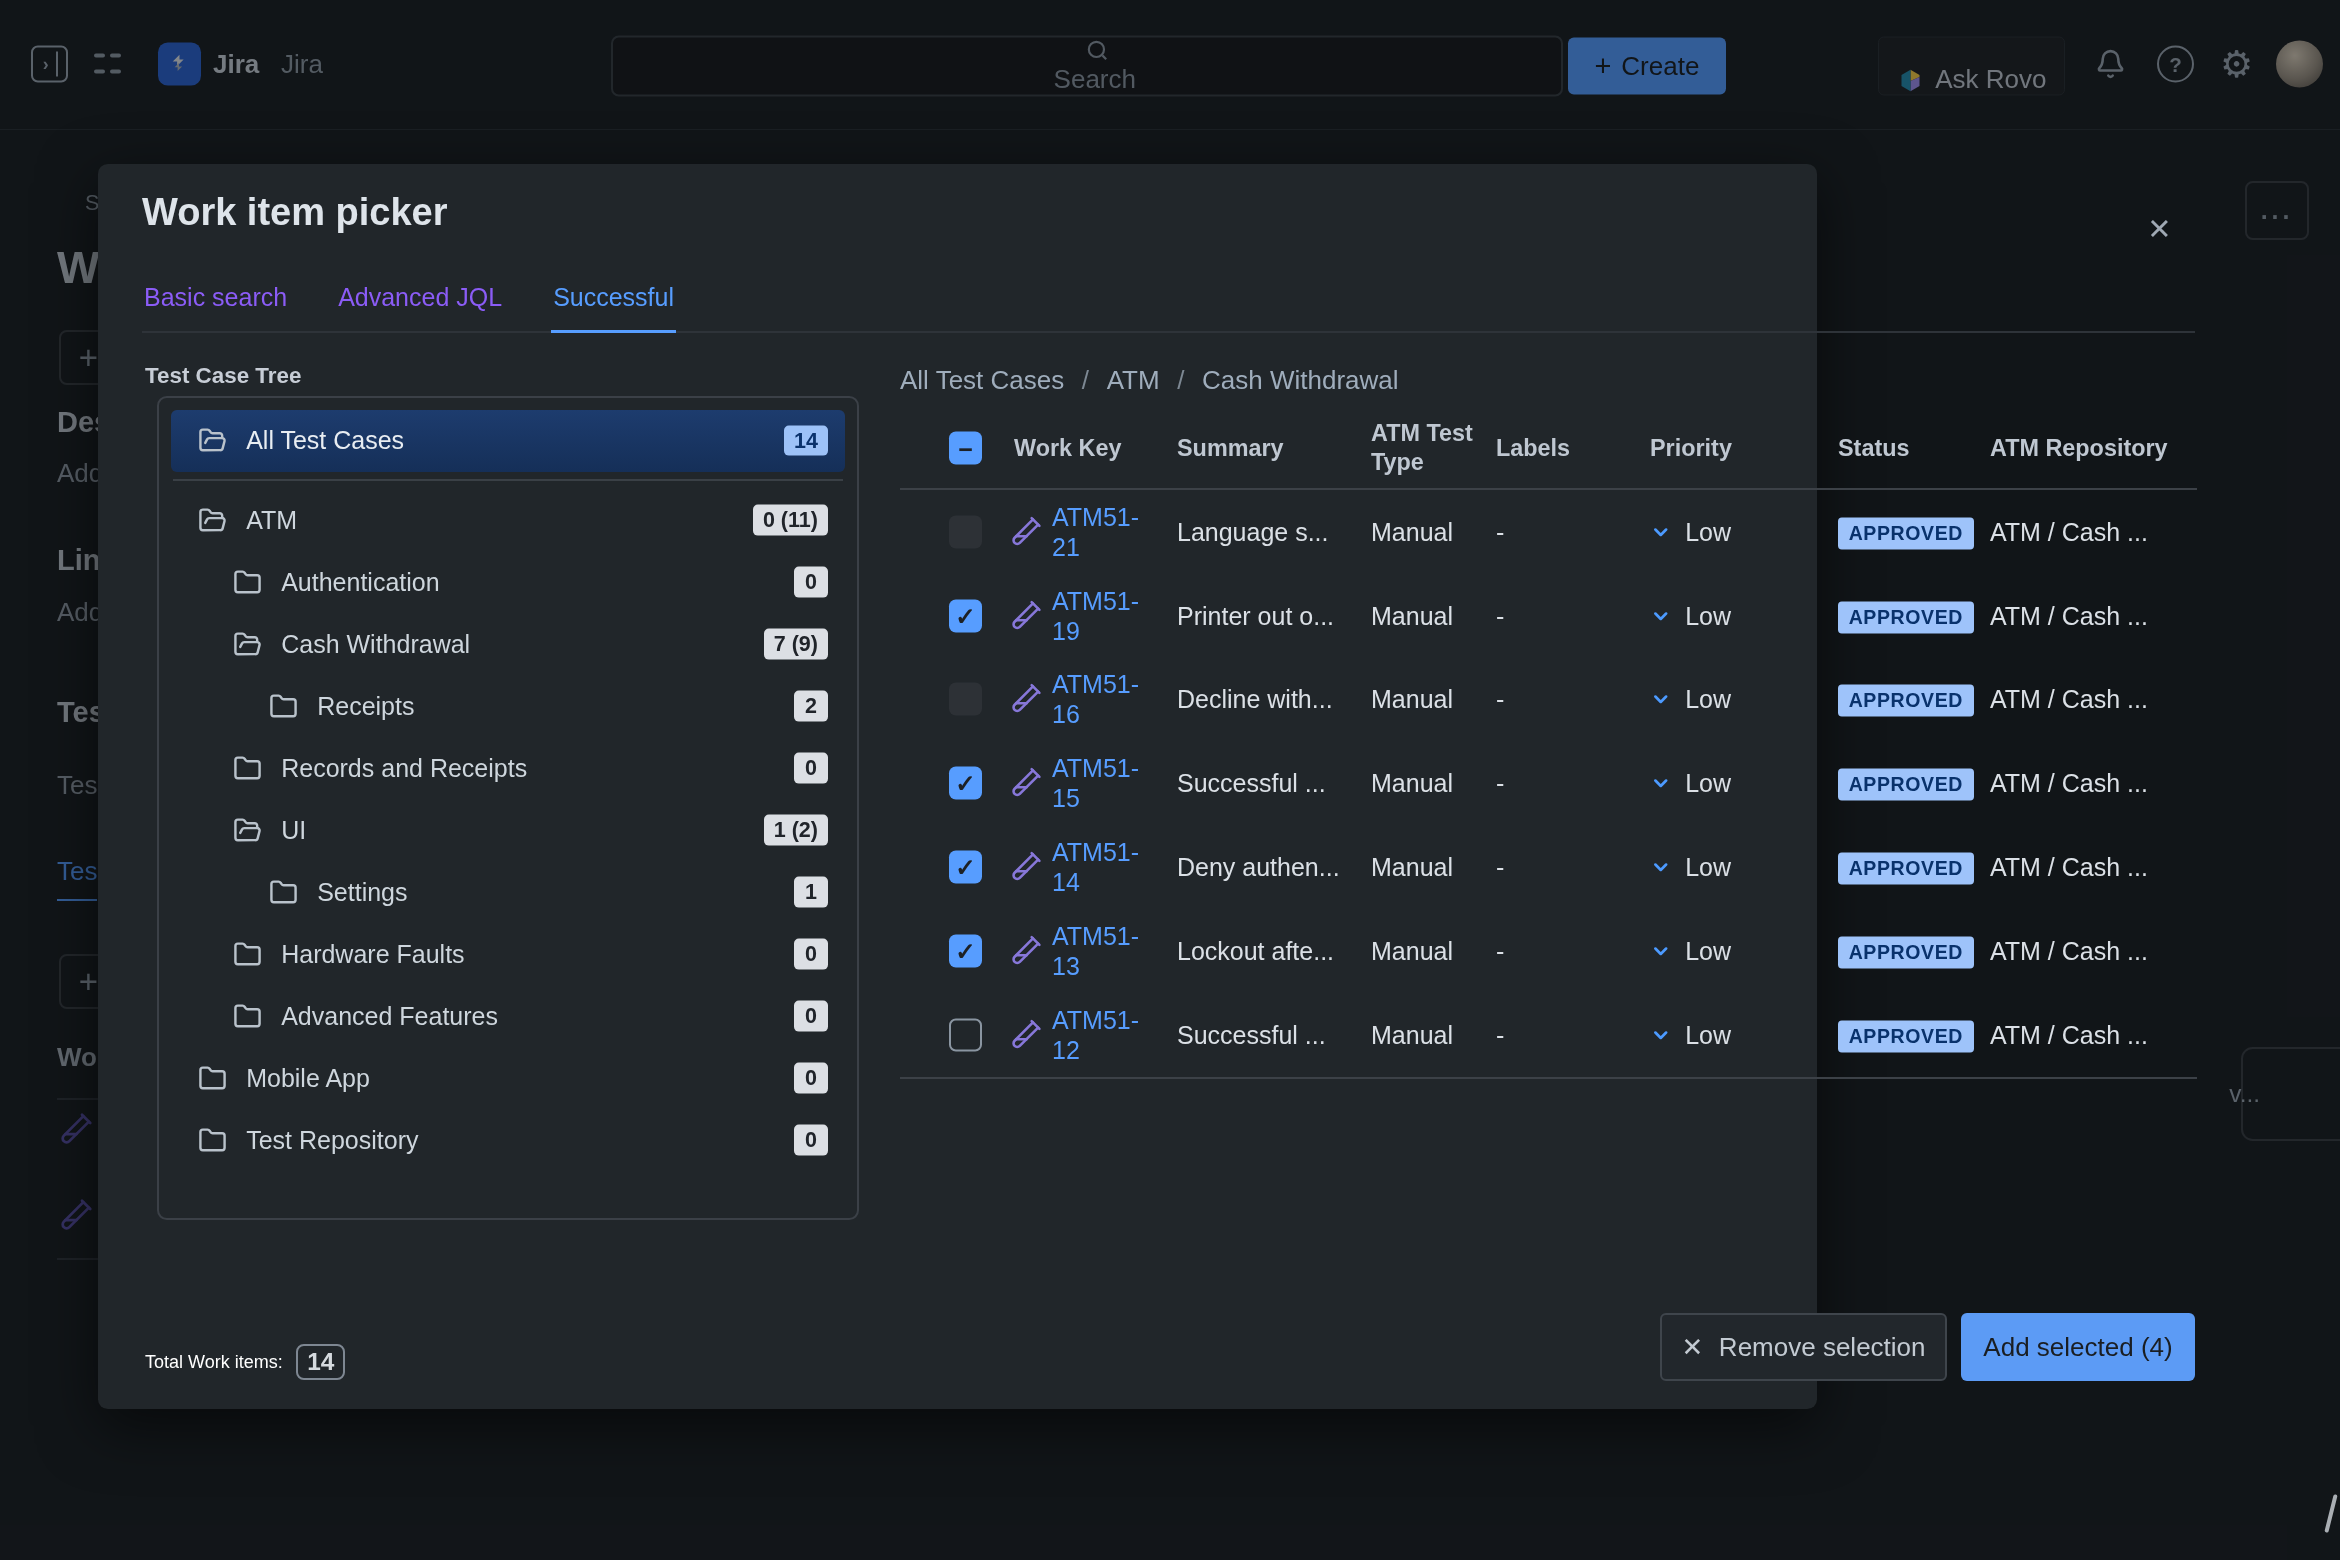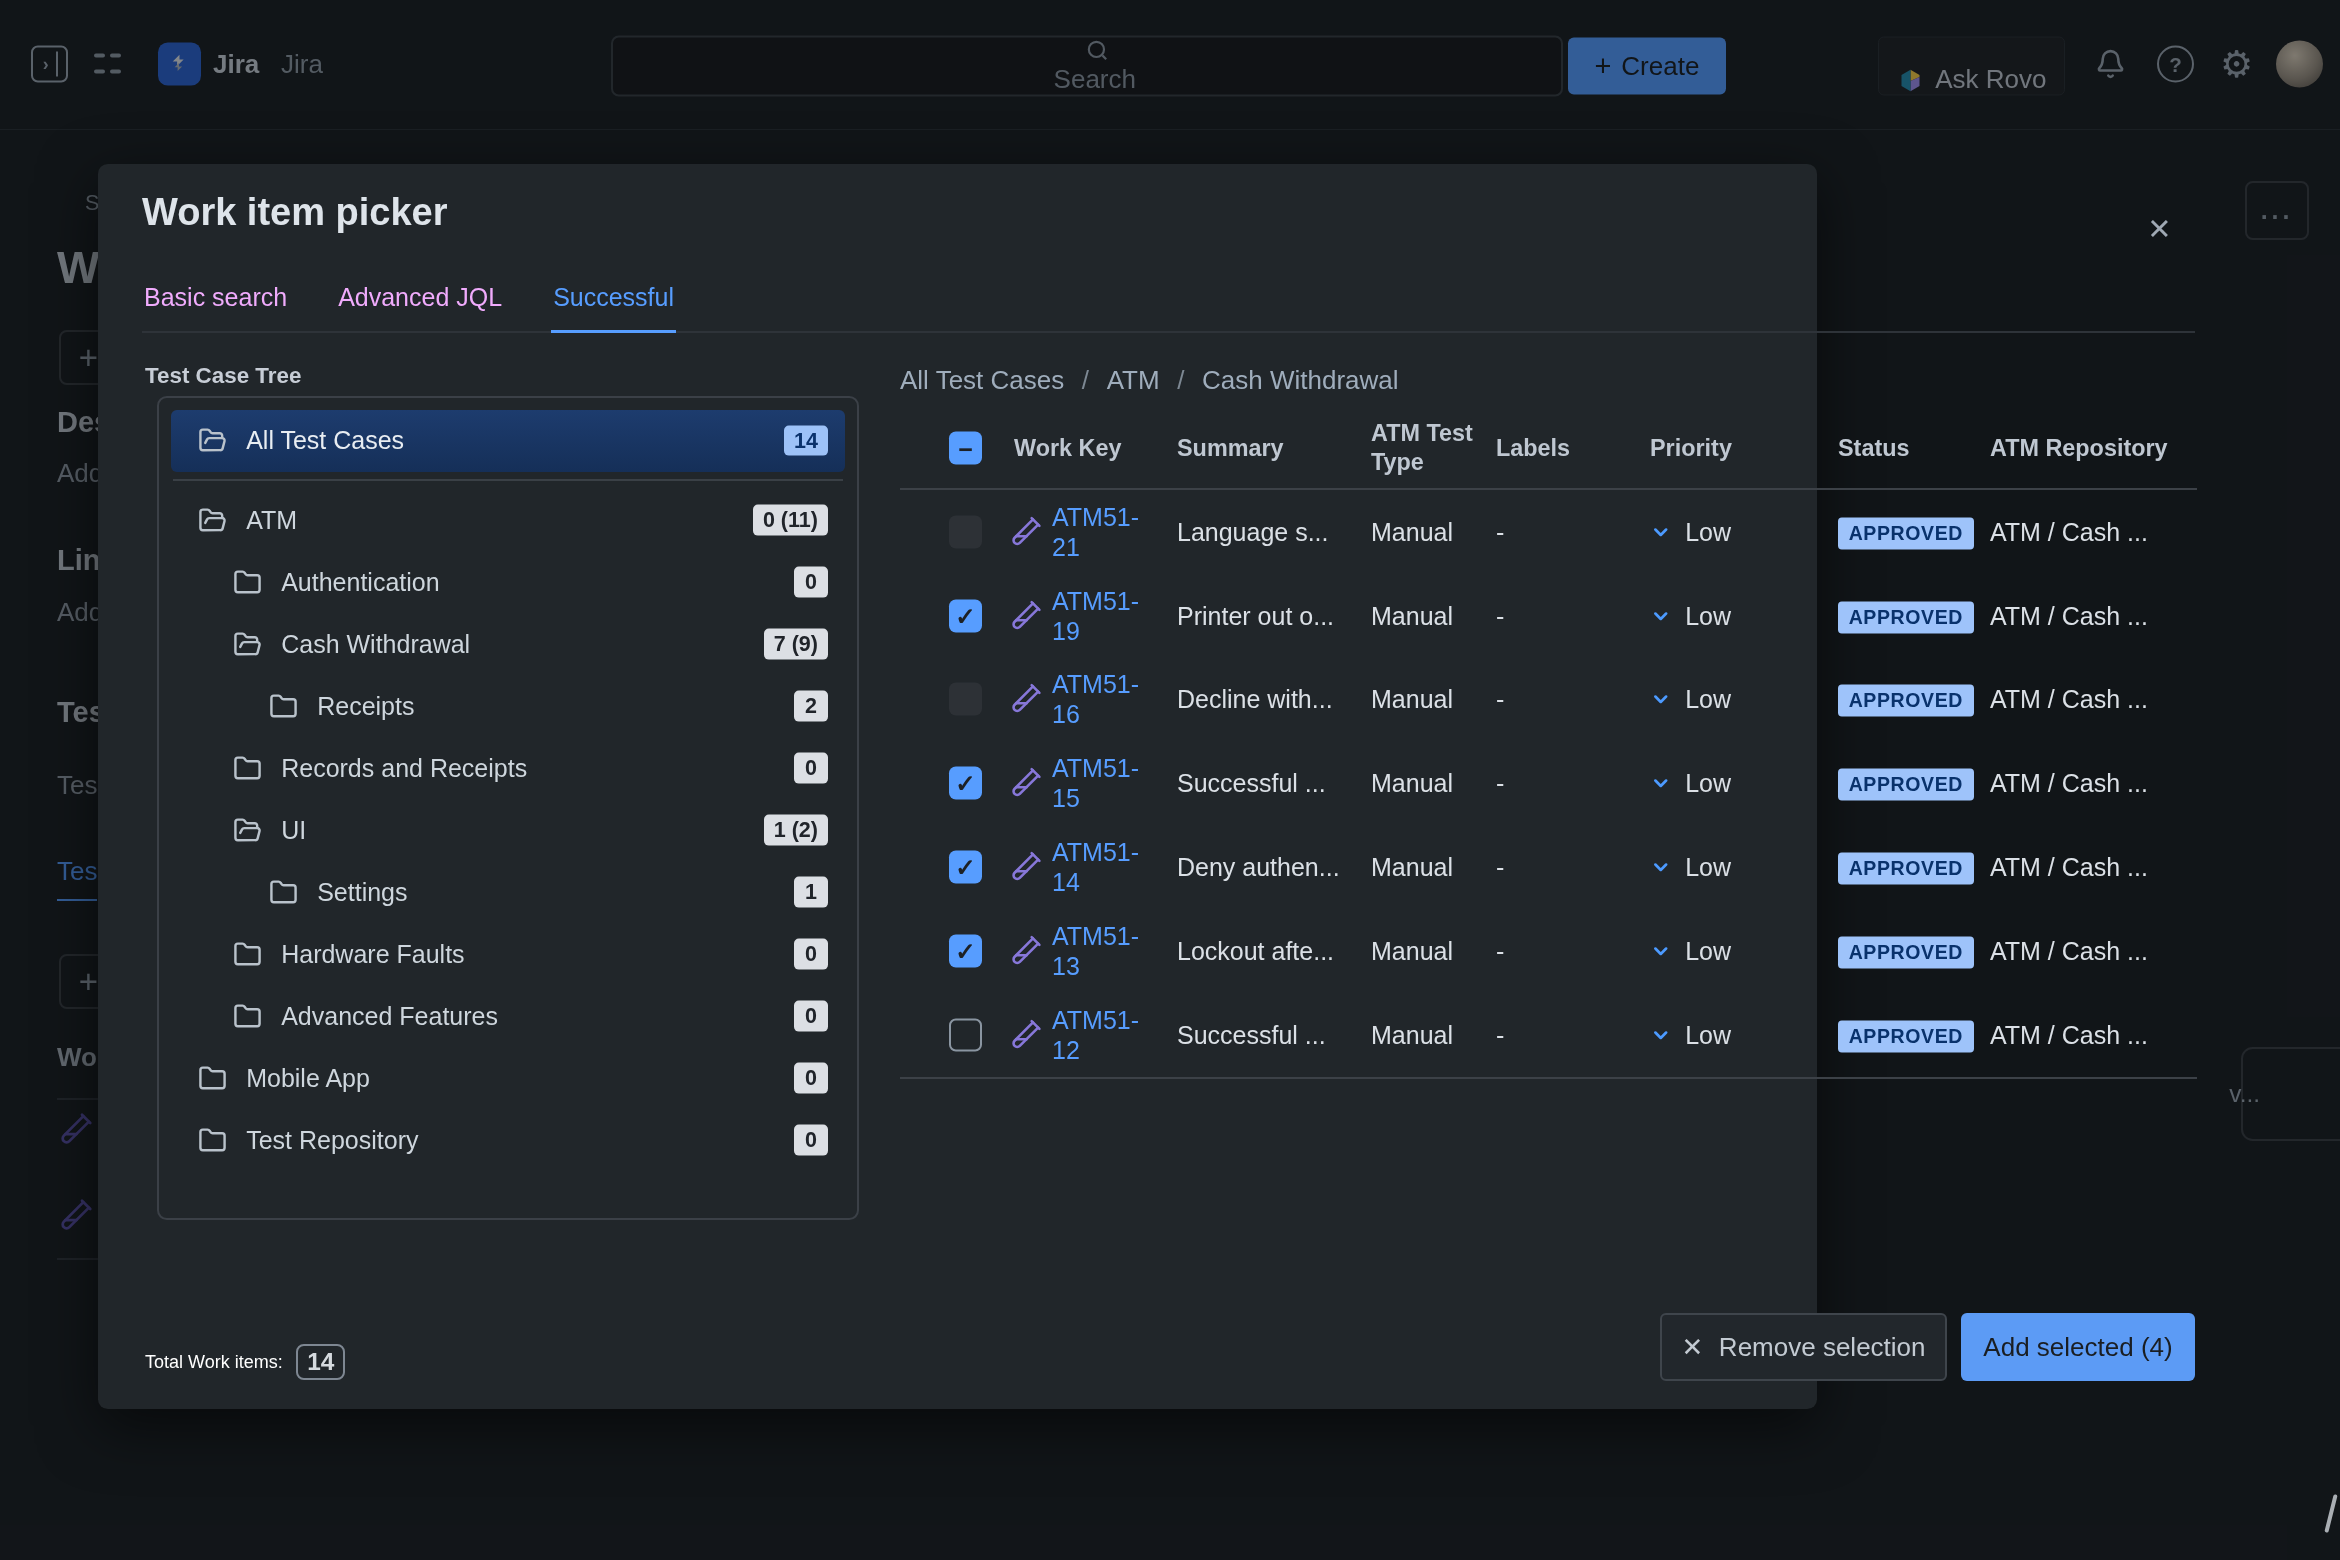--- a/index.html
+++ b/index.html
@@ -42,21 +42,21 @@
   .underline-div{position:absolute;height:2px;background:#33383e;}
   .bg-testicon{position:absolute;width:33px;height:33px;}
   .dots3{letter-spacing:3.9px;font-size:25px;font-weight:700;color:#8e99a4;}
   
   .dim-overlay{position:absolute;inset:0;background:rgba(3,5,8,0.42);z-index:10;}
   
   .modal{position:absolute;left:98px;top:164px;width:1719px;height:1245px;background:#21262a;border-radius:9.8px;z-index:20;box-shadow:0 17.6px 59px rgba(0,0,0,0.55);}
   .modal-title{position:absolute;left:44px;top:27px;font-size:38px;font-weight:700;color:#dee4ea;}
   .modal-close{position:absolute;left:2036px;top:39px;width:51px;height:51px;border-radius:5.9px;display:flex;align-items:center;justify-content:center;color:#9fa8b3;font-size:29px;cursor:pointer;}
   .tabbar{position:absolute;left:44px;top:109px;width:2053px;border-bottom:2px solid #2e3339;display:flex;gap:47px;}
-  .tab{font-size:25px;color:#f0abfc;padding:9.8px 2px 19.5px 2px;cursor:pointer;}
+  .tab{font-size:25px;color:#8b5cf6;padding:9.8px 2px 19.5px 2px;cursor:pointer;}
   .tab.active{color:#579dff;border-bottom:3.9px solid #579dff;margin-bottom:-2px;padding-bottom:17.6px;}
   .tree-heading{position:absolute;left:47px;top:199px;font-size:22.4px;font-weight:700;color:#c7cdd6;}
   .tree-box{position:absolute;left:59px;top:232px;width:702px;height:824px;border:2px solid #3b4047;border-radius:9.8px;padding:11.7px 11.7px;box-sizing:border-box;display:flex;flex-direction:column;}
   .tree-row{position:relative;height:62px;flex:0 0 auto;display:flex;align-items:center;border-radius:5.9px;cursor:pointer;}
   .tree-row .ficon{width:29px;height:29px;color:#b9c2cb;flex:0 0 auto;display:flex;}
   .tree-row .tree-label{margin-left:19.5px;font-size:25px;color:#ced6dd;white-space:nowrap;}
   .tree-row.selected{background:linear-gradient(180deg,#1d3c6e,#152f58);}
   .tree-row.selected .tree-label{color:#e8edf2;}
   .tree-row.lvl0{padding-left:27px;}
   .tree-row.lvl1{padding-left:62px;}

